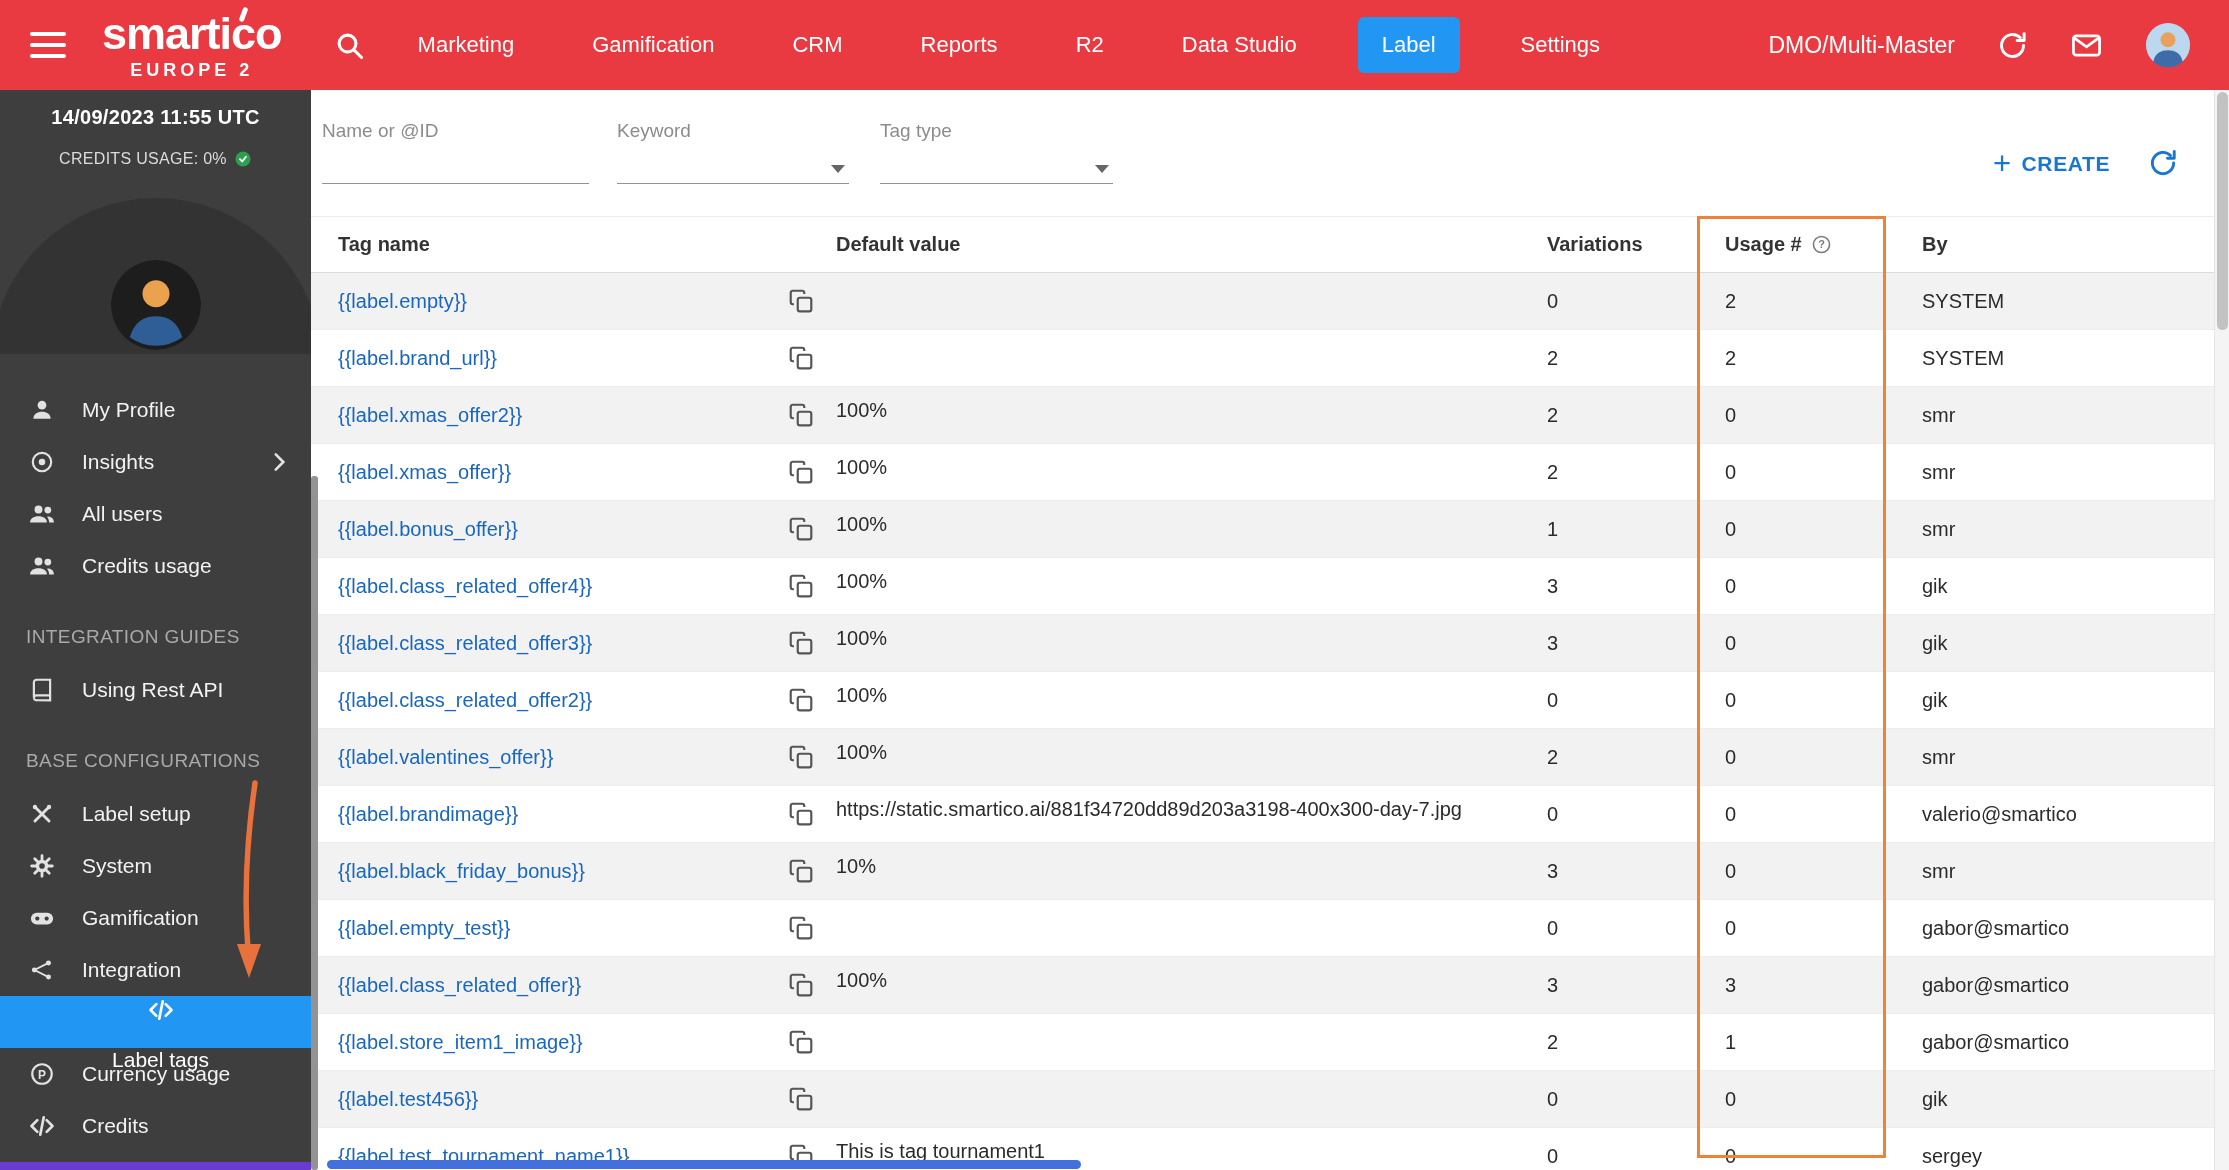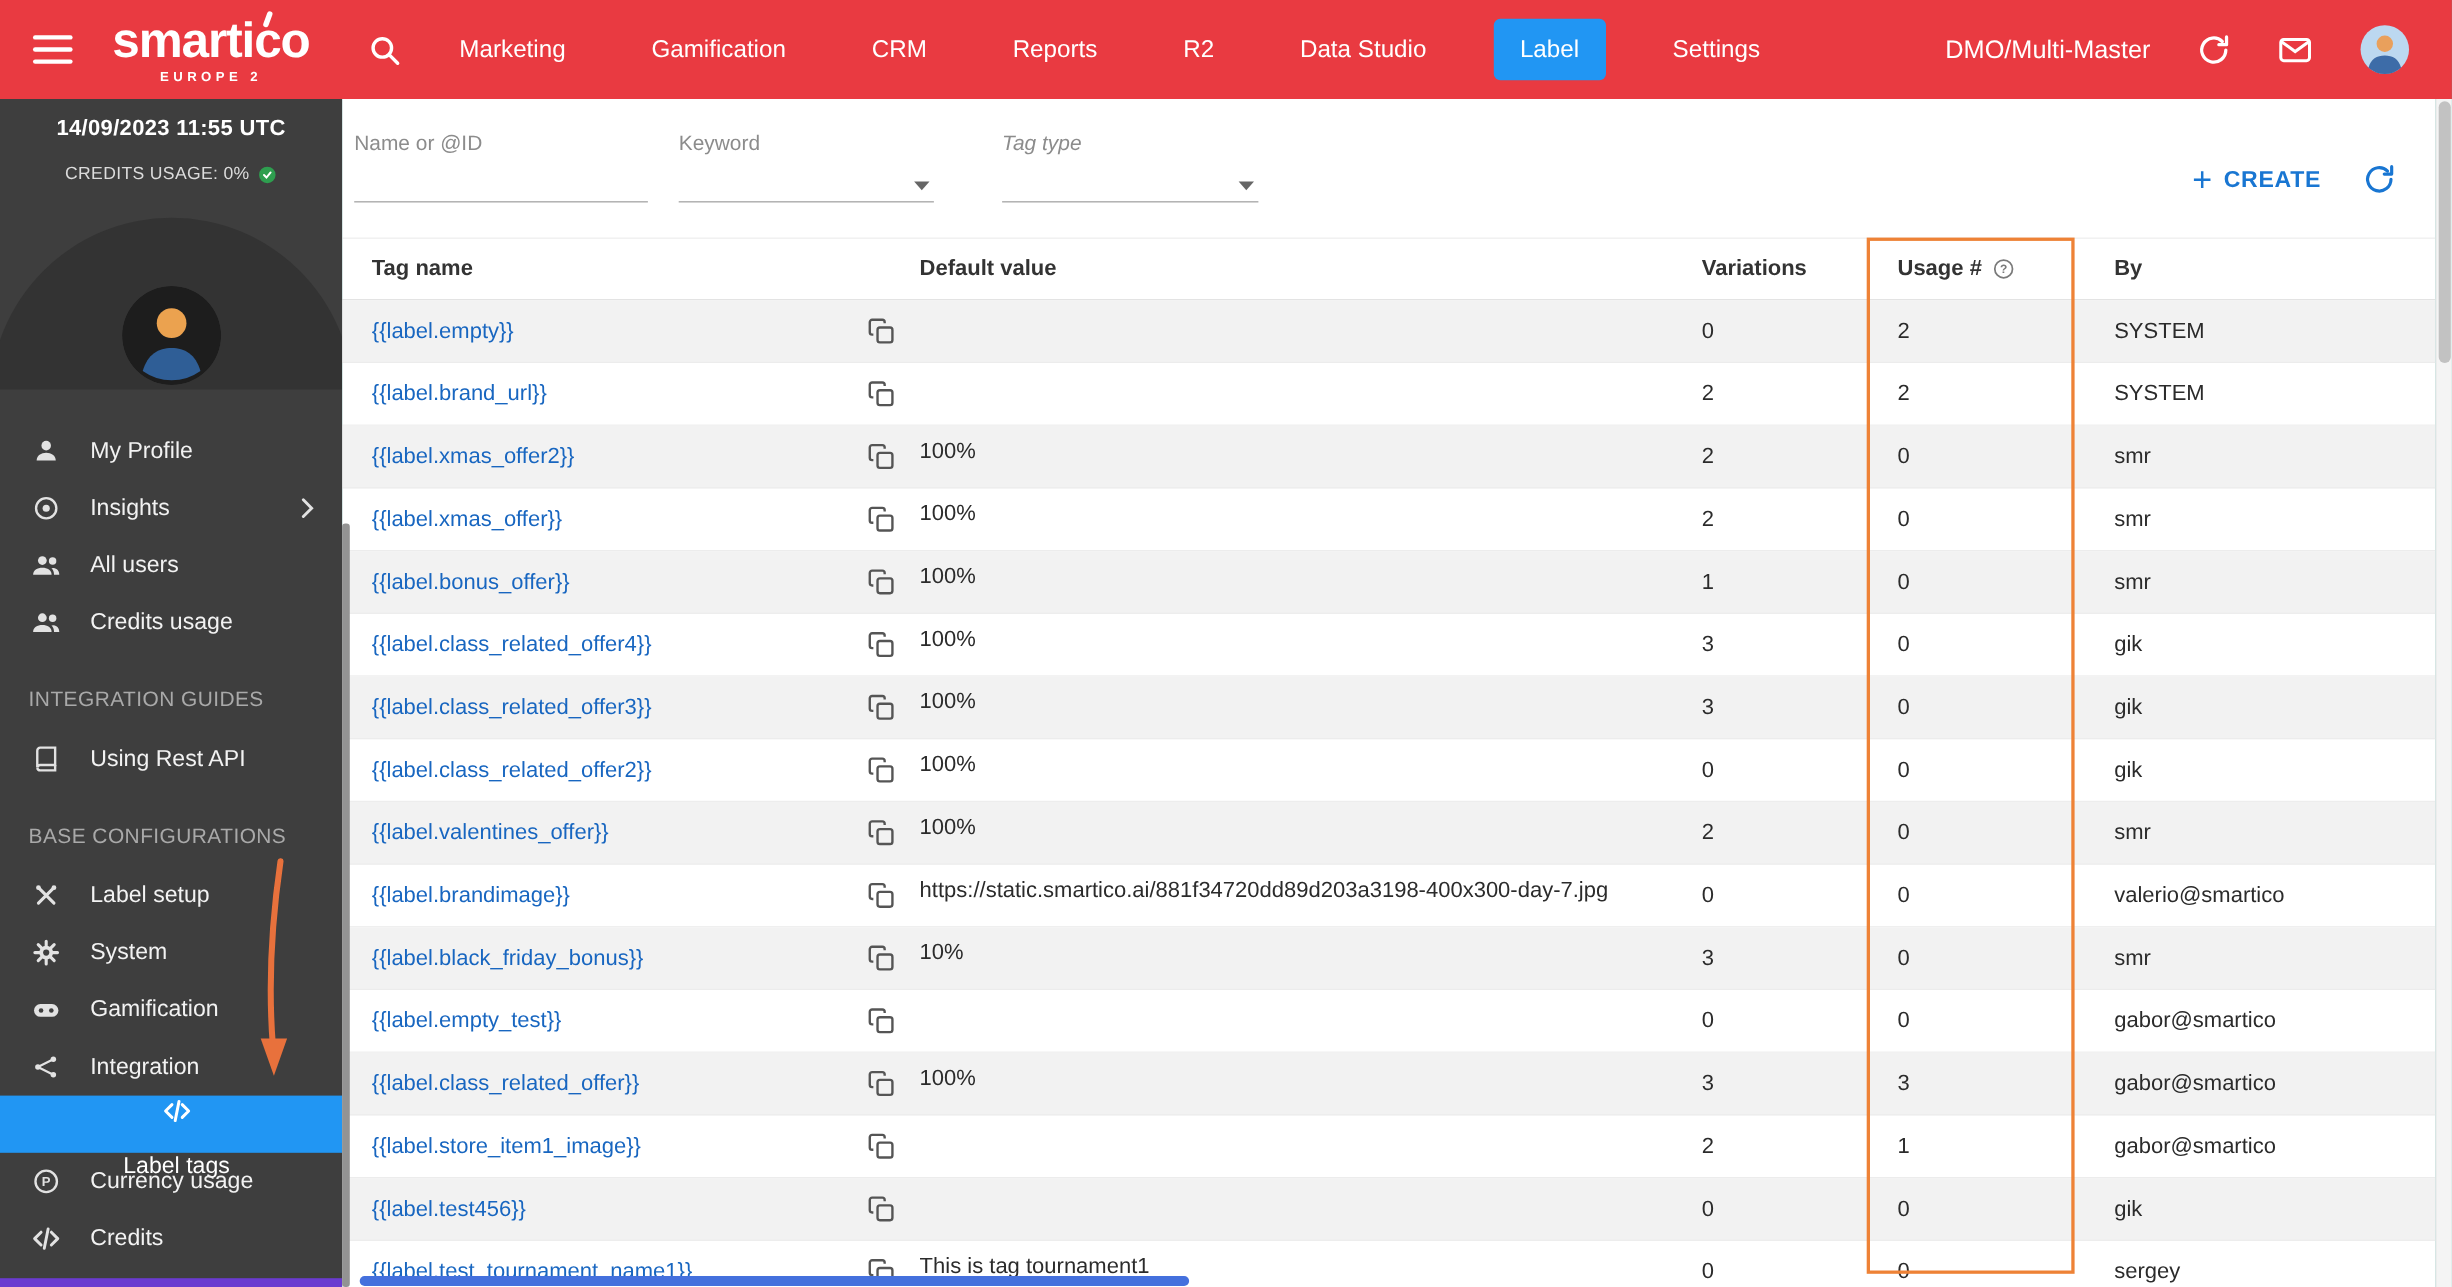--- a/index.html
+++ b/index.html
@@ -14,21 +14,21 @@
 
   
   .topbar{position:absolute;top:0;left:0;width:100%;height:90px;background:var(--topbar);
     display:flex;align-items:center;color:#fff;z-index:30;}
   .hamburger{width:36px;display:flex;flex-direction:column;gap:7px;margin-left:30px;cursor:pointer;}
   .hamburger span{display:block;height:4px;background:#fff;border-radius:2px;}
   .logo{margin-left:36px;text-align:center;line-height:1;cursor:pointer;}
   .logo-text{font-size:45px;font-weight:bold;letter-spacing:-1px;position:relative;}
   .logo-text::after{content:"";position:absolute;top:-4px;right:36px;width:5px;height:15px;
     background:#fff;transform:rotate(20deg);border-radius:3px;}
-  .logo-sub{font-size:12px;letter-spacing:4px;margin-top:5px;font-weight:bold;}
+  .logo-sub{font-size:18px;letter-spacing:4px;margin-top:5px;font-weight:bold;}
   .tb-search{margin-left:52px;display:flex;cursor:pointer;color:#fff;}
   .tb-menu{display:flex;align-items:center;margin-left:26px;gap:24px;}
   .nav-item{font-size:22px;padding:15px 0;margin:0 27px;cursor:pointer;white-space:nowrap;}
   .nav-item.active{background:var(--active-blue);border-radius:6px;padding:15px 24px;margin:0 10px;}
   .tb-right{margin-left:auto;display:flex;align-items:center;gap:42px;margin-right:38px;}
   .tb-account{font-size:23px;cursor:pointer;white-space:nowrap;}
   .icon-btn{display:flex;cursor:pointer;color:#fff;}
   .tb-avatar{display:flex;cursor:pointer;}
 
   
@@ -62,21 +62,21 @@
   .main{position:absolute;top:90px;left:311px;width:1903px;height:1080px;background:#fff;overflow:hidden;}
   .filters{position:relative;height:126px;}
   .field{position:absolute;display:flex;flex-direction:column;justify-content:space-between;
     height:64px;top:30px;cursor:text;}
   .field-label{font-size:19px;color:#8c8c8c;}
   .underline{border-bottom:1px solid #949494;flex:1;position:relative;}
   .dd-arrow{position:absolute;right:4px;bottom:10px;width:0;height:0;cursor:pointer;
     border-left:7px solid transparent;border-right:7px solid transparent;border-top:8px solid #666;}
   .f-name{left:11px;width:267px;}
   .f-keyword{left:306px;width:232px;}
-  .f-tagtype{left:600px;width:233px;font-style:italic;}
+  .f-tagtype{left:569px;width:233px;}
   .create-btn{position:absolute;right:104px;top:62px;display:flex;align-items:center;gap:10px;
     color:#1976d2;font-size:21px;font-weight:bold;letter-spacing:.6px;cursor:pointer;}
   .create-btn .plus{font-size:31px;font-weight:normal;line-height:22px;}
   .refresh-blue{position:absolute;right:36px;top:58px;color:#1976d2;display:flex;cursor:pointer;}
 
   
   .thead,.trow{display:grid;grid-template-columns:498px 711px 178px 197px 1fr;padding-left:27px;}
   .thead{height:57px;align-items:center;border-top:1px solid #ebebeb;border-bottom:1px solid #dcdcdc;}
   .th{font-size:20px;font-weight:bold;color:#333;}
   .th-usage{display:flex;align-items:center;gap:9px;}

